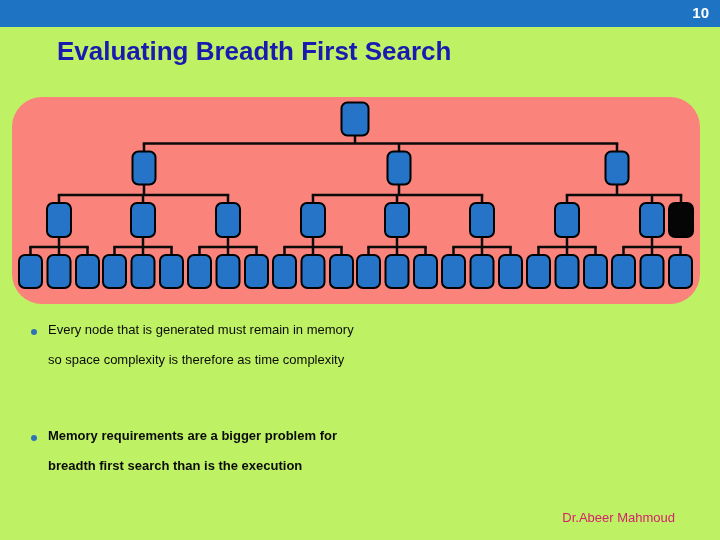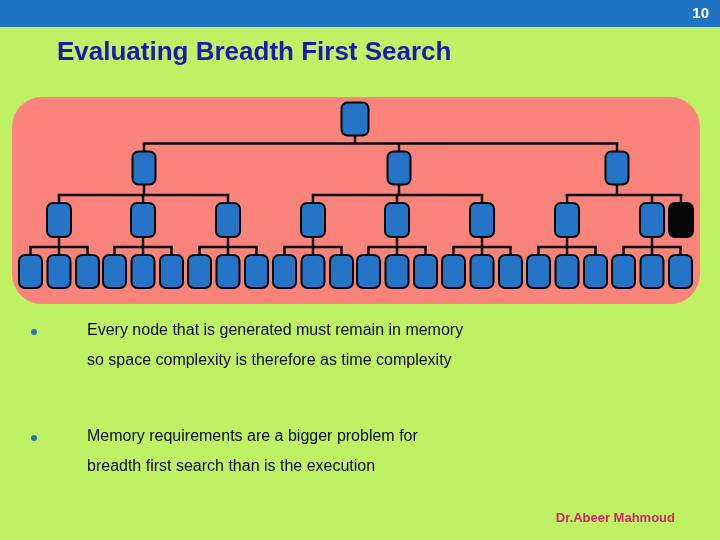--- a/index.html
+++ b/index.html
@@ -8,23 +8,23 @@
     font-family:"Liberation Sans", sans-serif;
   }
   .topbar{position:absolute;left:0;top:0;width:720px;height:27px;}
   .pagenum{
     position:absolute;right:11px;top:4px;color:#ffffff;font-size:15px;font-weight:bold;
   }
   .title{
     position:absolute;left:57px;top:36px;font-size:26px;font-weight:bold;letter-spacing:0px;
   }
   #tree-svg{position:absolute;left:0;top:0;}
-  .bullet{position:absolute;left:48px;width:625px;font-size:16px;line-height:30px;color:#0b0b0b;white-space:pre-line;margin-left:39px;}
+  .bullet{position:absolute;left:48px;width:625px;font-size:13px;line-height:30px;color:#0b0b0b;white-space:pre-line;}
   .bullet-dot{position:absolute;left:31px;width:6px;height:6px;border-radius:50%;}
-  .footer{position:absolute;right:45px;top:510px;font-size:13px;font-weight:bold;text-align:center;}
+  .footer{position:absolute;right:45px;top:510px;font-size:13px;font-weight:normal;text-align:center;}
 </style>
 </head>
 <body>
 
 <div id="slide">
 
   <div class="topbar" style="background: rgb(30, 116, 194);">
     <span class="pagenum">10</span>
   </div>
 
@@ -129,18 +129,18 @@
       <rect x="612" y="255" width="23" height="33" rx="6" ry="6" fill="#2574C8" stroke="#000000" stroke-width="2"></rect>
       <rect x="640.5" y="255" width="23" height="33" rx="6" ry="6" fill="#2574C8" stroke="#000000" stroke-width="2"></rect>
       <rect x="669" y="255" width="23" height="33" rx="6" ry="6" fill="#2574C8" stroke="#000000" stroke-width="2"></rect>
     </svg>
 
   <span class="bullet-dot" id="dot0" style="top: 329px; background: rgb(46, 116, 181);"></span>
   <div class="bullet" id="bullet0" style="top:315px;">Every node that is generated must remain in memory
 so space complexity is therefore as time complexity</div>
 
   <span class="bullet-dot" id="dot1" style="top: 435px; background: rgb(46, 116, 181);"></span>
-  <div class="bullet" id="bullet1" style="top:421px;">Memory requirements are a bigger problem for
+  <div class="bullet" id="bullet1" style="top:421px;font-weight:bold;">Memory requirements are a bigger problem for
 breadth first search than is the execution</div>
 
   <div class="footer" style="color: rgb(212, 34, 106);">Dr.Abeer Mahmoud</div>
 
 </div>
 
 </body></html>

